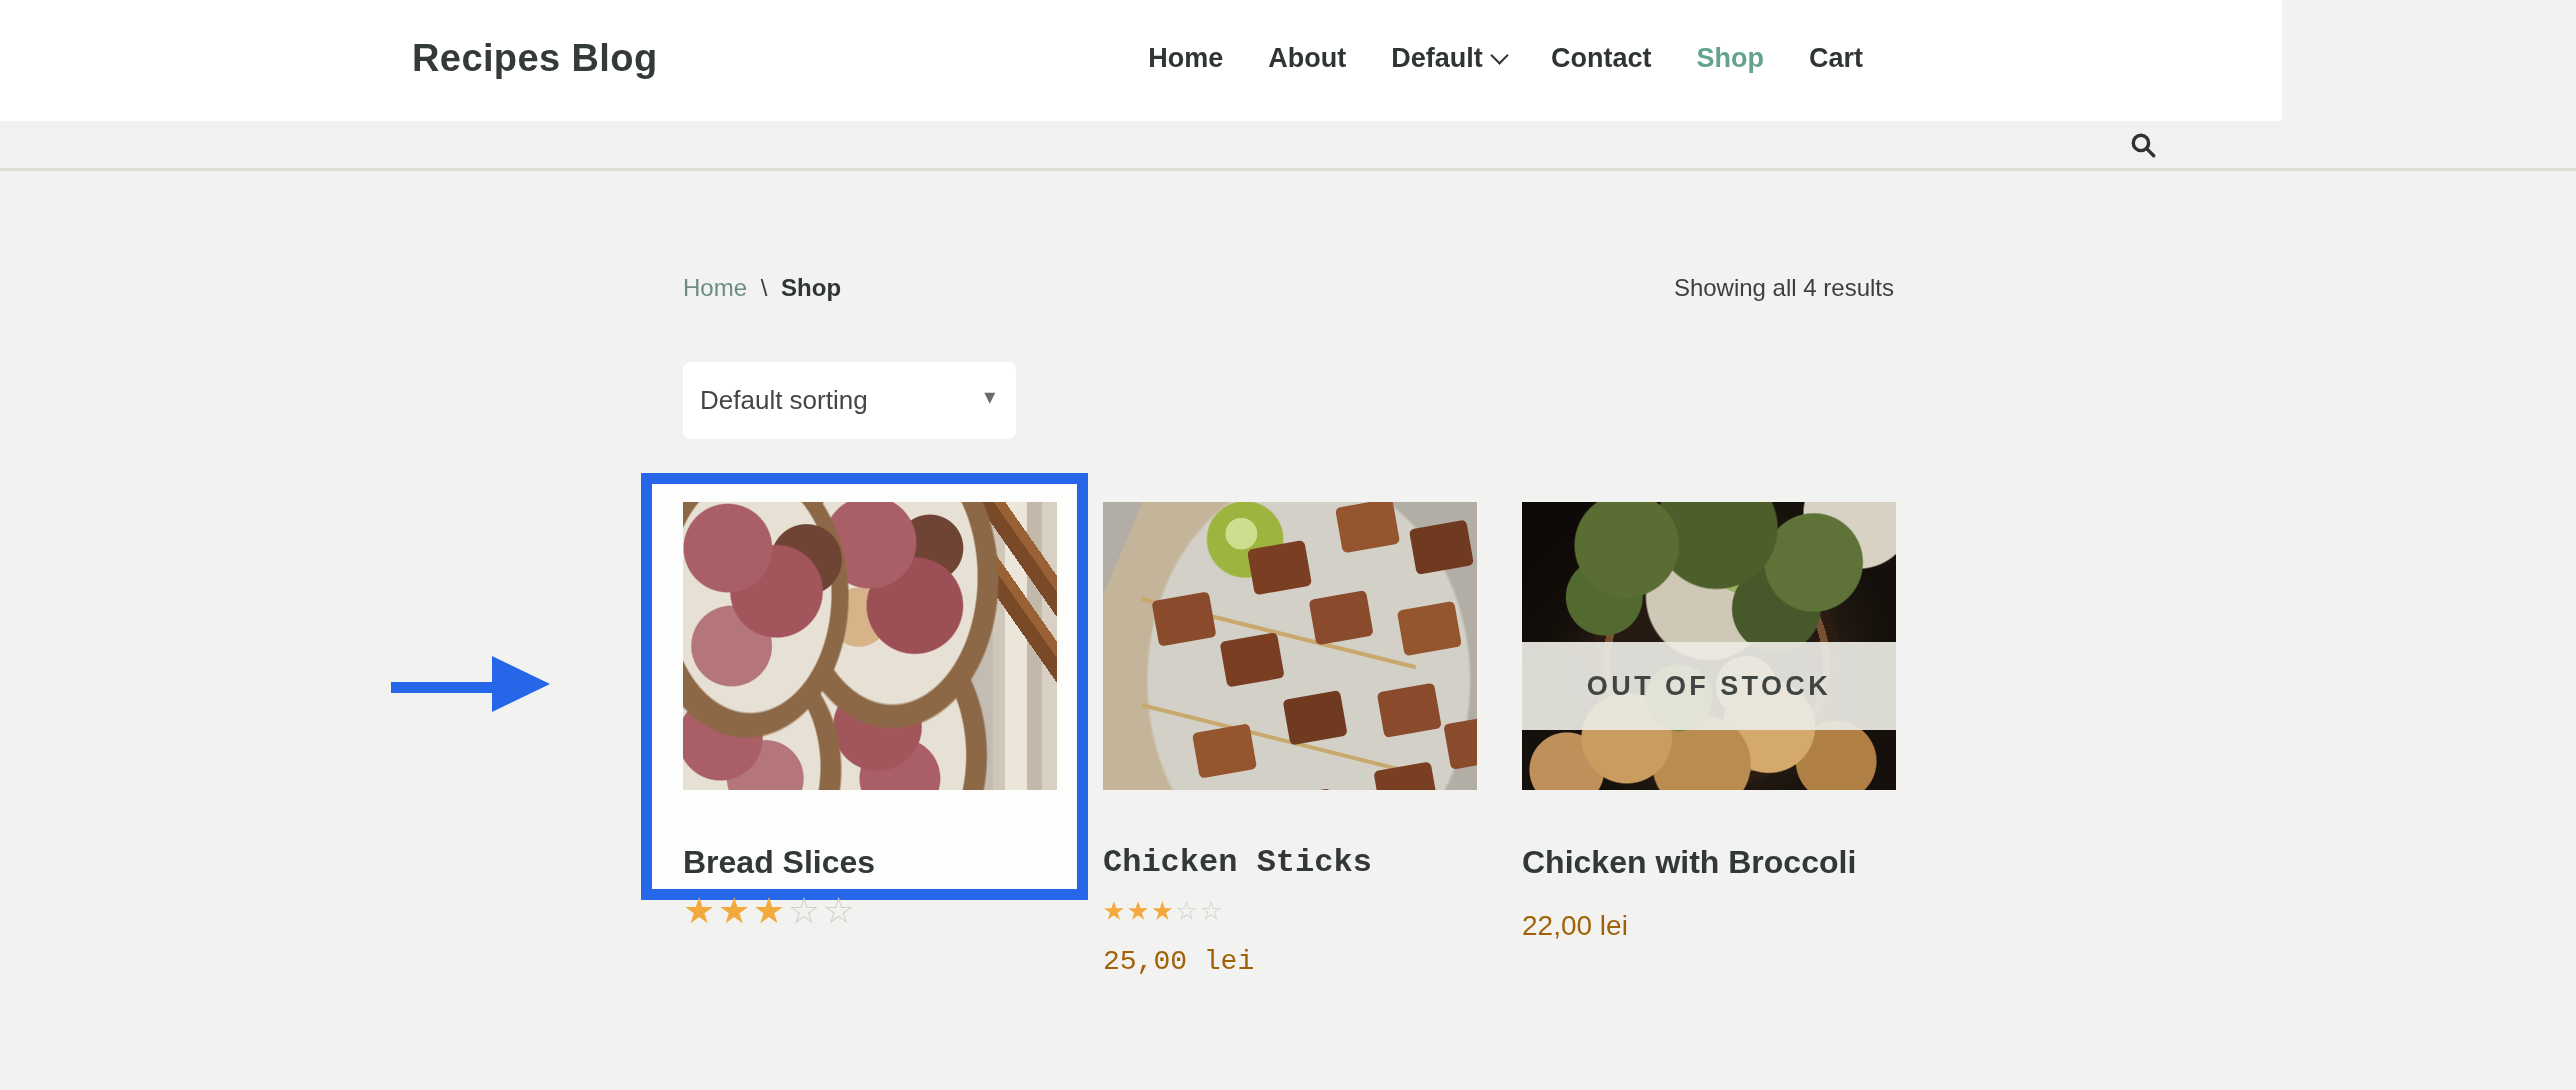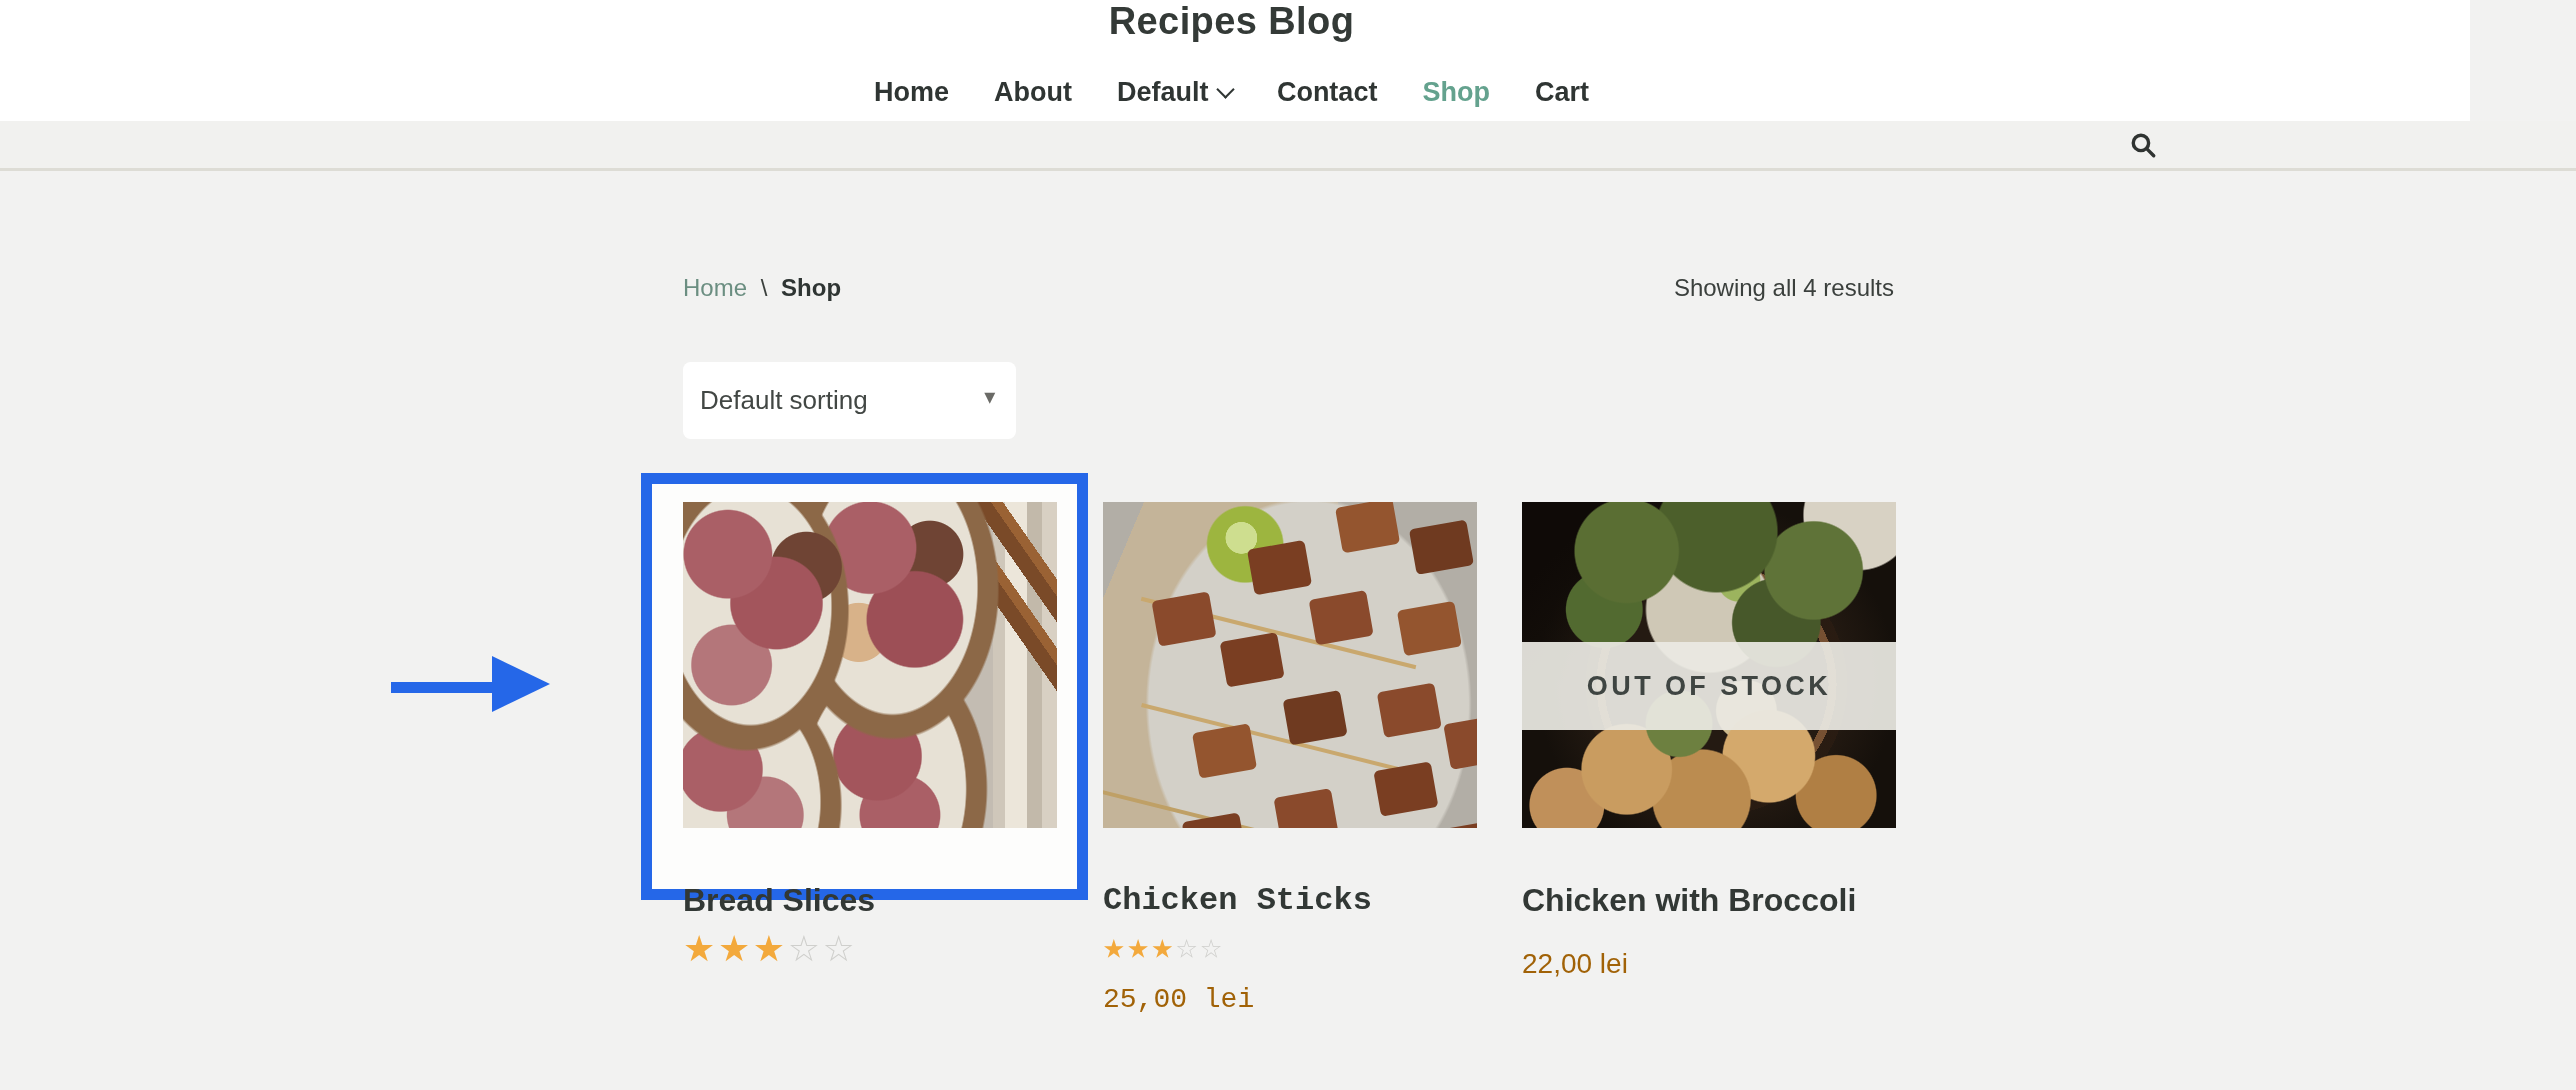--- a/index.html
+++ b/index.html
@@ -4,23 +4,23 @@
 <style>
   * { margin:0; padding:0; box-sizing:border-box; }
   html,body { width:2576px; height:1091px; overflow:hidden; }
   body {
     font-family:"Liberation Sans","DejaVu Sans",sans-serif;
     background:#f2f2f1; color:#343a37; position:relative;
   }
 
   
   .header {
-    position:absolute; left:0; top:0; width:2470px; height:121px;
+    position:absolute; left:0; top:0; width:2282px; height:121px;
     background:#ffffff; display:flex; align-items:center;
-    justify-content:space-between; padding:0 419px 13px 412px; z-index:3;flex-direction:column;
+    justify-content:space-between; padding:0 419px 4px 412px; z-index:3;
   }
   .logo { font-size:38px; font-weight:700; color:#343a37; letter-spacing:0.4px; cursor:pointer; }
   .nav { display:flex; align-items:center; gap:45px; }
   .nav-item { font-size:27px; font-weight:600; color:#2f3533; cursor:pointer; display:flex; align-items:center; }
   .nav-item.active { color:#64a28e; }
   .chevron {
     width:13px; height:13px; margin-left:10.3px; margin-top:-5.2px; display:inline-block;
     border-right:2.6px solid #2f3533; border-bottom:2.6px solid #2f3533;
     transform:rotate(45deg);
   }
@@ -70,21 +70,21 @@
     position:absolute; left:492px; top:656px; width:0; height:0; z-index:6;
     border-top:28px solid transparent; border-bottom:28px solid transparent;
     border-left:58px solid #2567e8;
   }
 
   
   .card { position:absolute; top:502px; width:374px; z-index:2; }
   .card-1 { left:683px; }
   .card-2 { left:1103px;font-family:Liberation Mono, monospace; }
   .card-3 { left:1522px; }
-  .pimg { position:relative; width:374px; height:326px; overflow:hidden; cursor:pointer; }
+  .pimg { position:relative; width:374px; height:288px; overflow:hidden; cursor:pointer; }
   .ptitle { margin-top:54px; font-size:32px; font-weight:700; color:#32383­5; color:#323835; cursor:pointer; }
   .stars { margin-top:12px; font-size:36px; line-height:1; letter-spacing:2.6px; }
   .star.filled { color:#f3a93c; }
   .star.empty  { color:#cfcfcc; }
   .price { margin-top:17px; font-size:28px; color:#a16207; }
   .price.no-rating { margin-top:29px; }
 
   
   .oos {
     position:absolute; left:0; top:140px; width:100%; height:88px;

